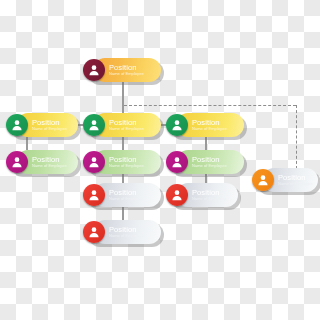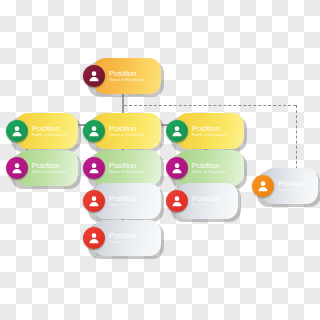--- a/index.html
+++ b/index.html
@@ -24,21 +24,21 @@
     height:0;border-top:1.5px dashed #8d8d8d;
   }
   .dash.v{
     width:0;border-left:1.5px dashed #8d8d8d;
   }
 
   
   .node{
     position:absolute;z-index:3;
     display:flex;align-items:center;
-    height:36px;
+    height:24px;
     border-radius:12px;
     box-sizing:border-box;
   }
   .node .shadow-pill{
     position:absolute;left:5px;top:3px;right:-3px;bottom:-3px;
     border-radius:12px;background:rgba(110,110,110,.38);
     z-index:-1;filter:blur(0.4px);
   }
   .pill{
     position:absolute;left:10px;top:0;right:0;bottom:0;

